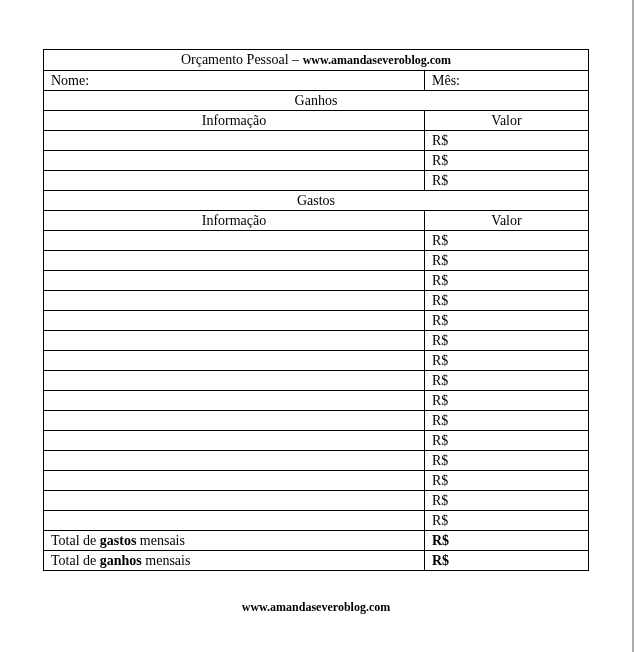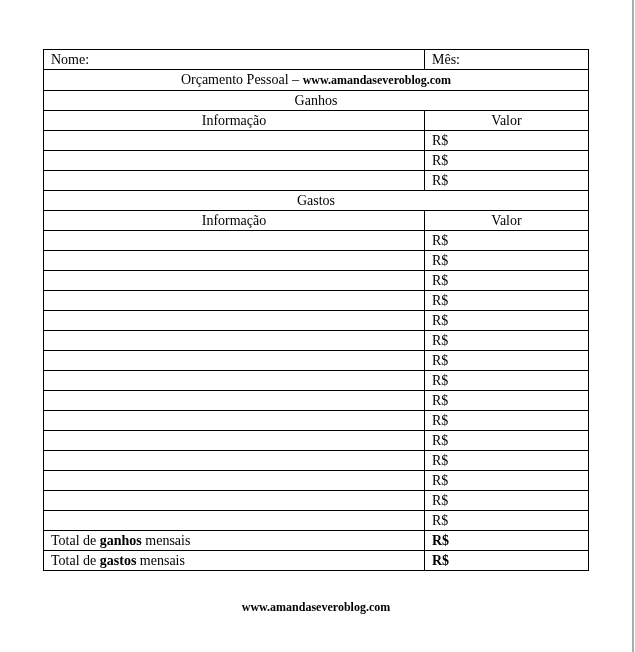--- a/index.html
+++ b/index.html
@@ -23,25 +23,25 @@
 
 <div class="edge"></div>
 
 <table class="budget">
   <colgroup>
       <col class="c1">
       <col class="c2">
     </colgroup>
   <tbody id="tbody">
     <tr>
+      <td colspan="2" class="center"><span>Orçamento Pessoal – </span><span class="url">www.amandaseveroblog.com</span></td>
+    </tr>
+    <tr>
       <td>Nome:</td>
       <td>Mês:</td>
-    </tr>
-    <tr>
-      <td colspan="2" class="center"><span>Orçamento Pessoal – </span><span class="url">www.amandaseveroblog.com</span></td>
     </tr>
     <tr>
       <td colspan="2" class="center">Ganhos</td>
     </tr>
     <tr>
       <td class="center">Informação</td>
       <td class="center">Valor</td>
     </tr>
     <tr>
         <td></td>
@@ -116,23 +116,23 @@
       </tr>
     <tr>
         <td></td>
         <td>R$</td>
       </tr>
     <tr>
         <td></td>
         <td>R$</td>
       </tr>
     <tr>
-      <td><span>Total de </span><b>ganhos</b><span> mensais</span></td>
+      <td><span>Total de </span><b>gastos</b><span> mensais</span></td>
       <td class="small-bold">R$</td>
     </tr>
     <tr>
-      <td><span>Total de </span><b>gastos</b><span> mensais</span></td>
+      <td><span>Total de </span><b>ganhos</b><span> mensais</span></td>
       <td class="small-bold">R$</td>
     </tr>
   </tbody>
 </table>
 
 <div class="footer">www.amandaseveroblog.com</div>
 
 </body></html>

